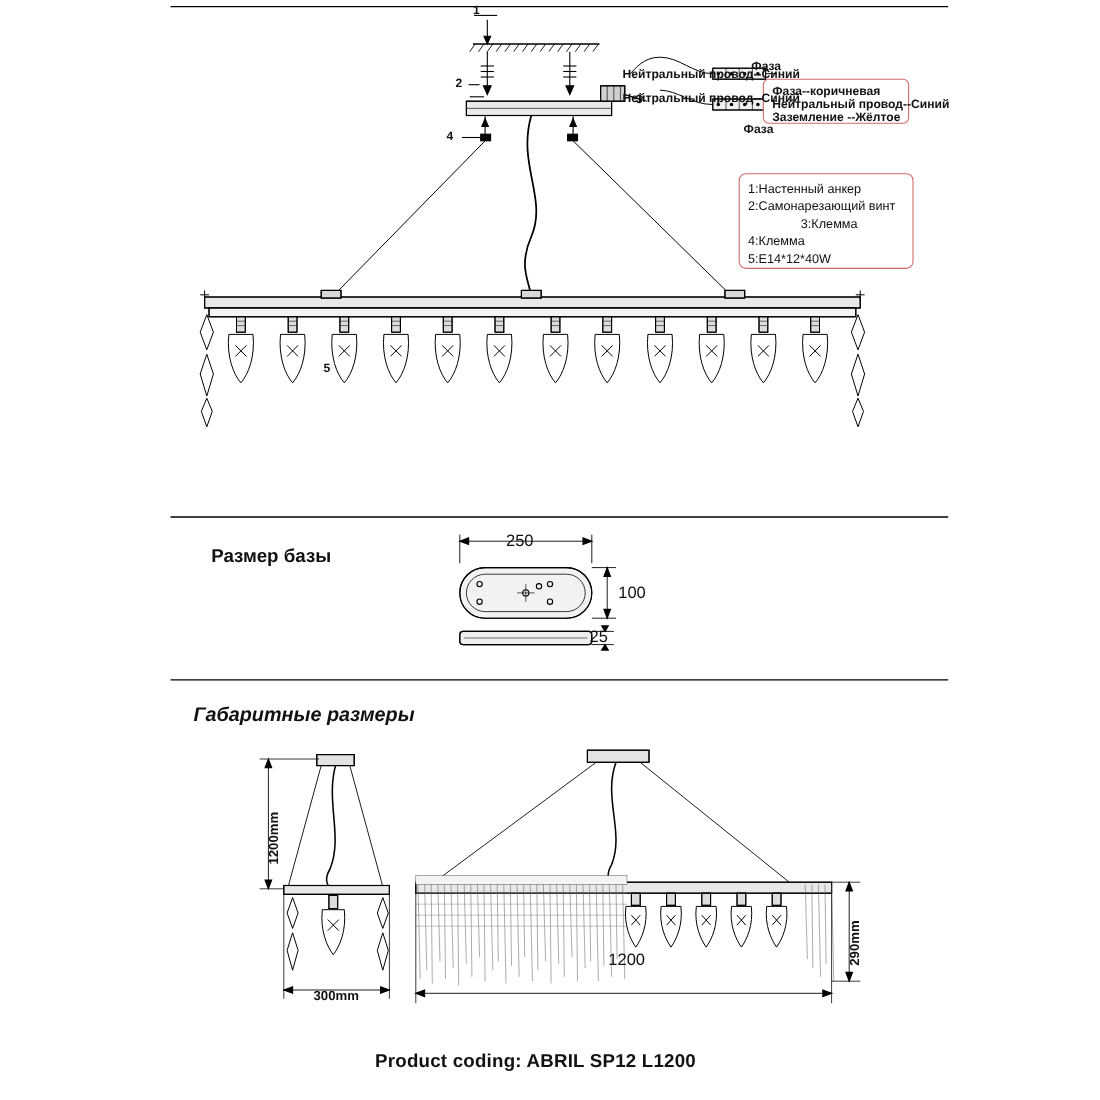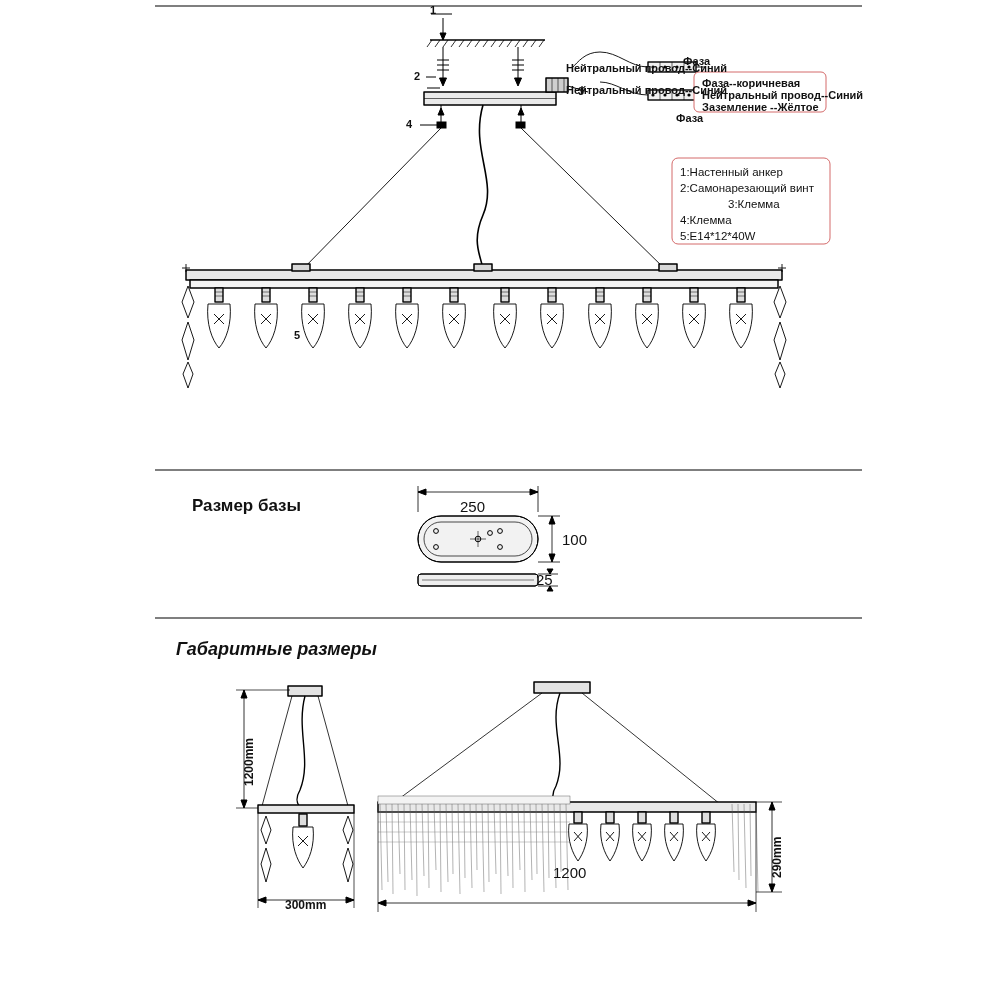--- a/index.html
+++ b/index.html
@@ -392,24 +392,25 @@
 <div class="lbl callout" style="left:702px;top:89px;">Нейтральный провод--Синий</div>
 <div class="lbl callout" style="left:702px;top:101px;">Заземление --Жёлтое</div>
 
 <div class="lbl legend" style="left:680px;top:165px;">1:Настенный анкер</div>
 <div class="lbl legend" style="left:680px;top:181px;">2:Самонарезающий винт</div>
 <div class="lbl legend" style="left:716px;top:197px;margin-left:12px;">3:Клемма</div>
 <div class="lbl legend" style="left:680px;top:213px;">4:Клемма</div>
 <div class="lbl legend" style="left:680px;top:229px;">5:E14*12*40W</div>
 
 <div class="lbl sec-title" style="left:192px;top:496px;">Размер базы</div>
-<div class="lbl dim" style="left:460px;top:483px;margin-top:15px;">250</div>
+<div class="lbl dim" style="left:460px;top:483px;">250</div>
 <div class="lbl dim" style="left:562px;top:531px;">100</div>
 <div class="lbl dim" style="left:536px;top:571px;">25</div>
 
 <div class="lbl sec-title" style="left:176px;top:639px;font-size:18px;font-style:italic;">Габаритные размеры</div>
 <div class="lbl dim-sm vert" style="left:242px;top:786px;">1200mm</div>
 <div class="lbl dim-sm" style="left:285px;top:898px;">300mm</div>
 <div class="lbl dim" style="left:553px;top:864px;">1200</div>
 <div class="lbl dim-sm vert" style="left:770px;top:878px;">290mm</div>
 
+<div class="lbl coding" style="left:341px;top:955px;">Product coding: ABRIL SP12 L1200</div>
 
 </div>
 
 </body></html>

